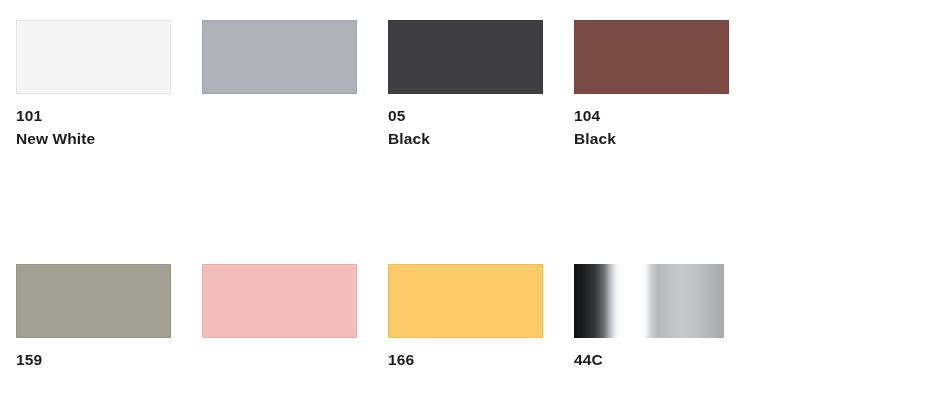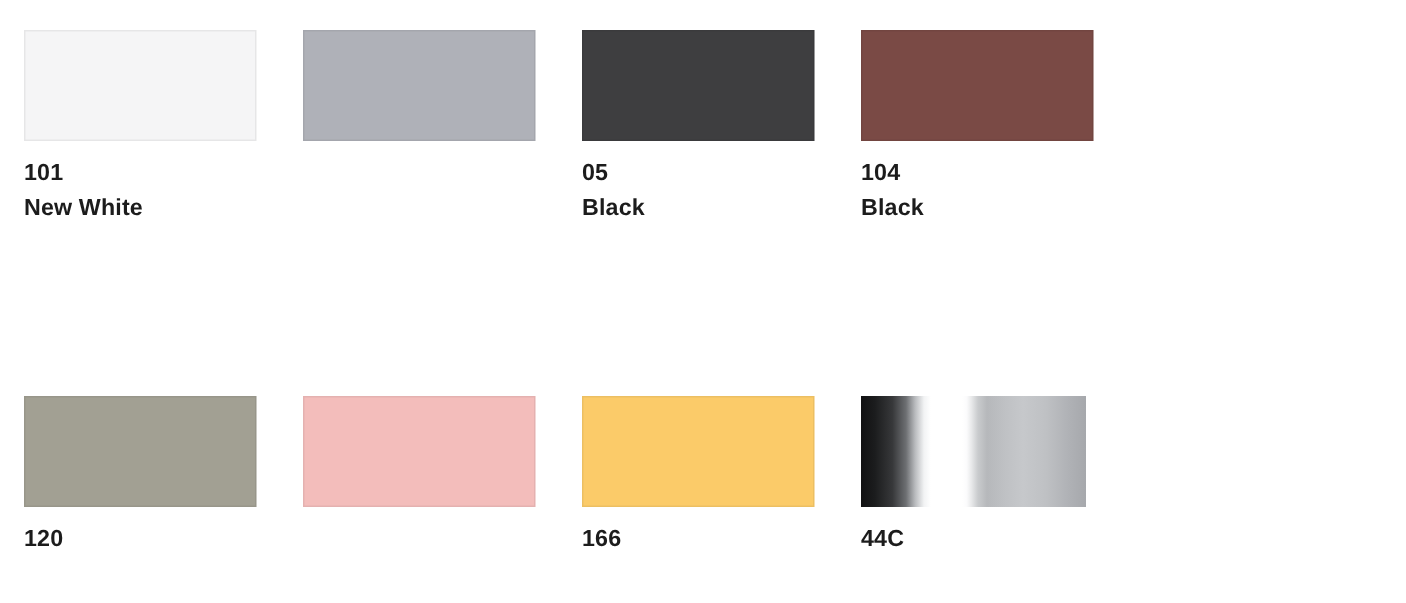--- a/index.html
+++ b/index.html
@@ -118,21 +118,21 @@
       </div>
     </div>
 
   </div>
 
   <div class="swatch-row row-2">
 
     <div class="swatch-cell">
       <div class="chip" style="background-color: rgb(162, 160, 147);"></div>
       <div class="label">
-        <span class="code">120</span>
+        <span class="code">159</span>
 
       </div>
     </div>
 
 
     <div class="swatch-cell">
       <div class="chip" style="background-color: rgb(243, 189, 187);"></div>
     </div>
 
     <div class="swatch-cell">

